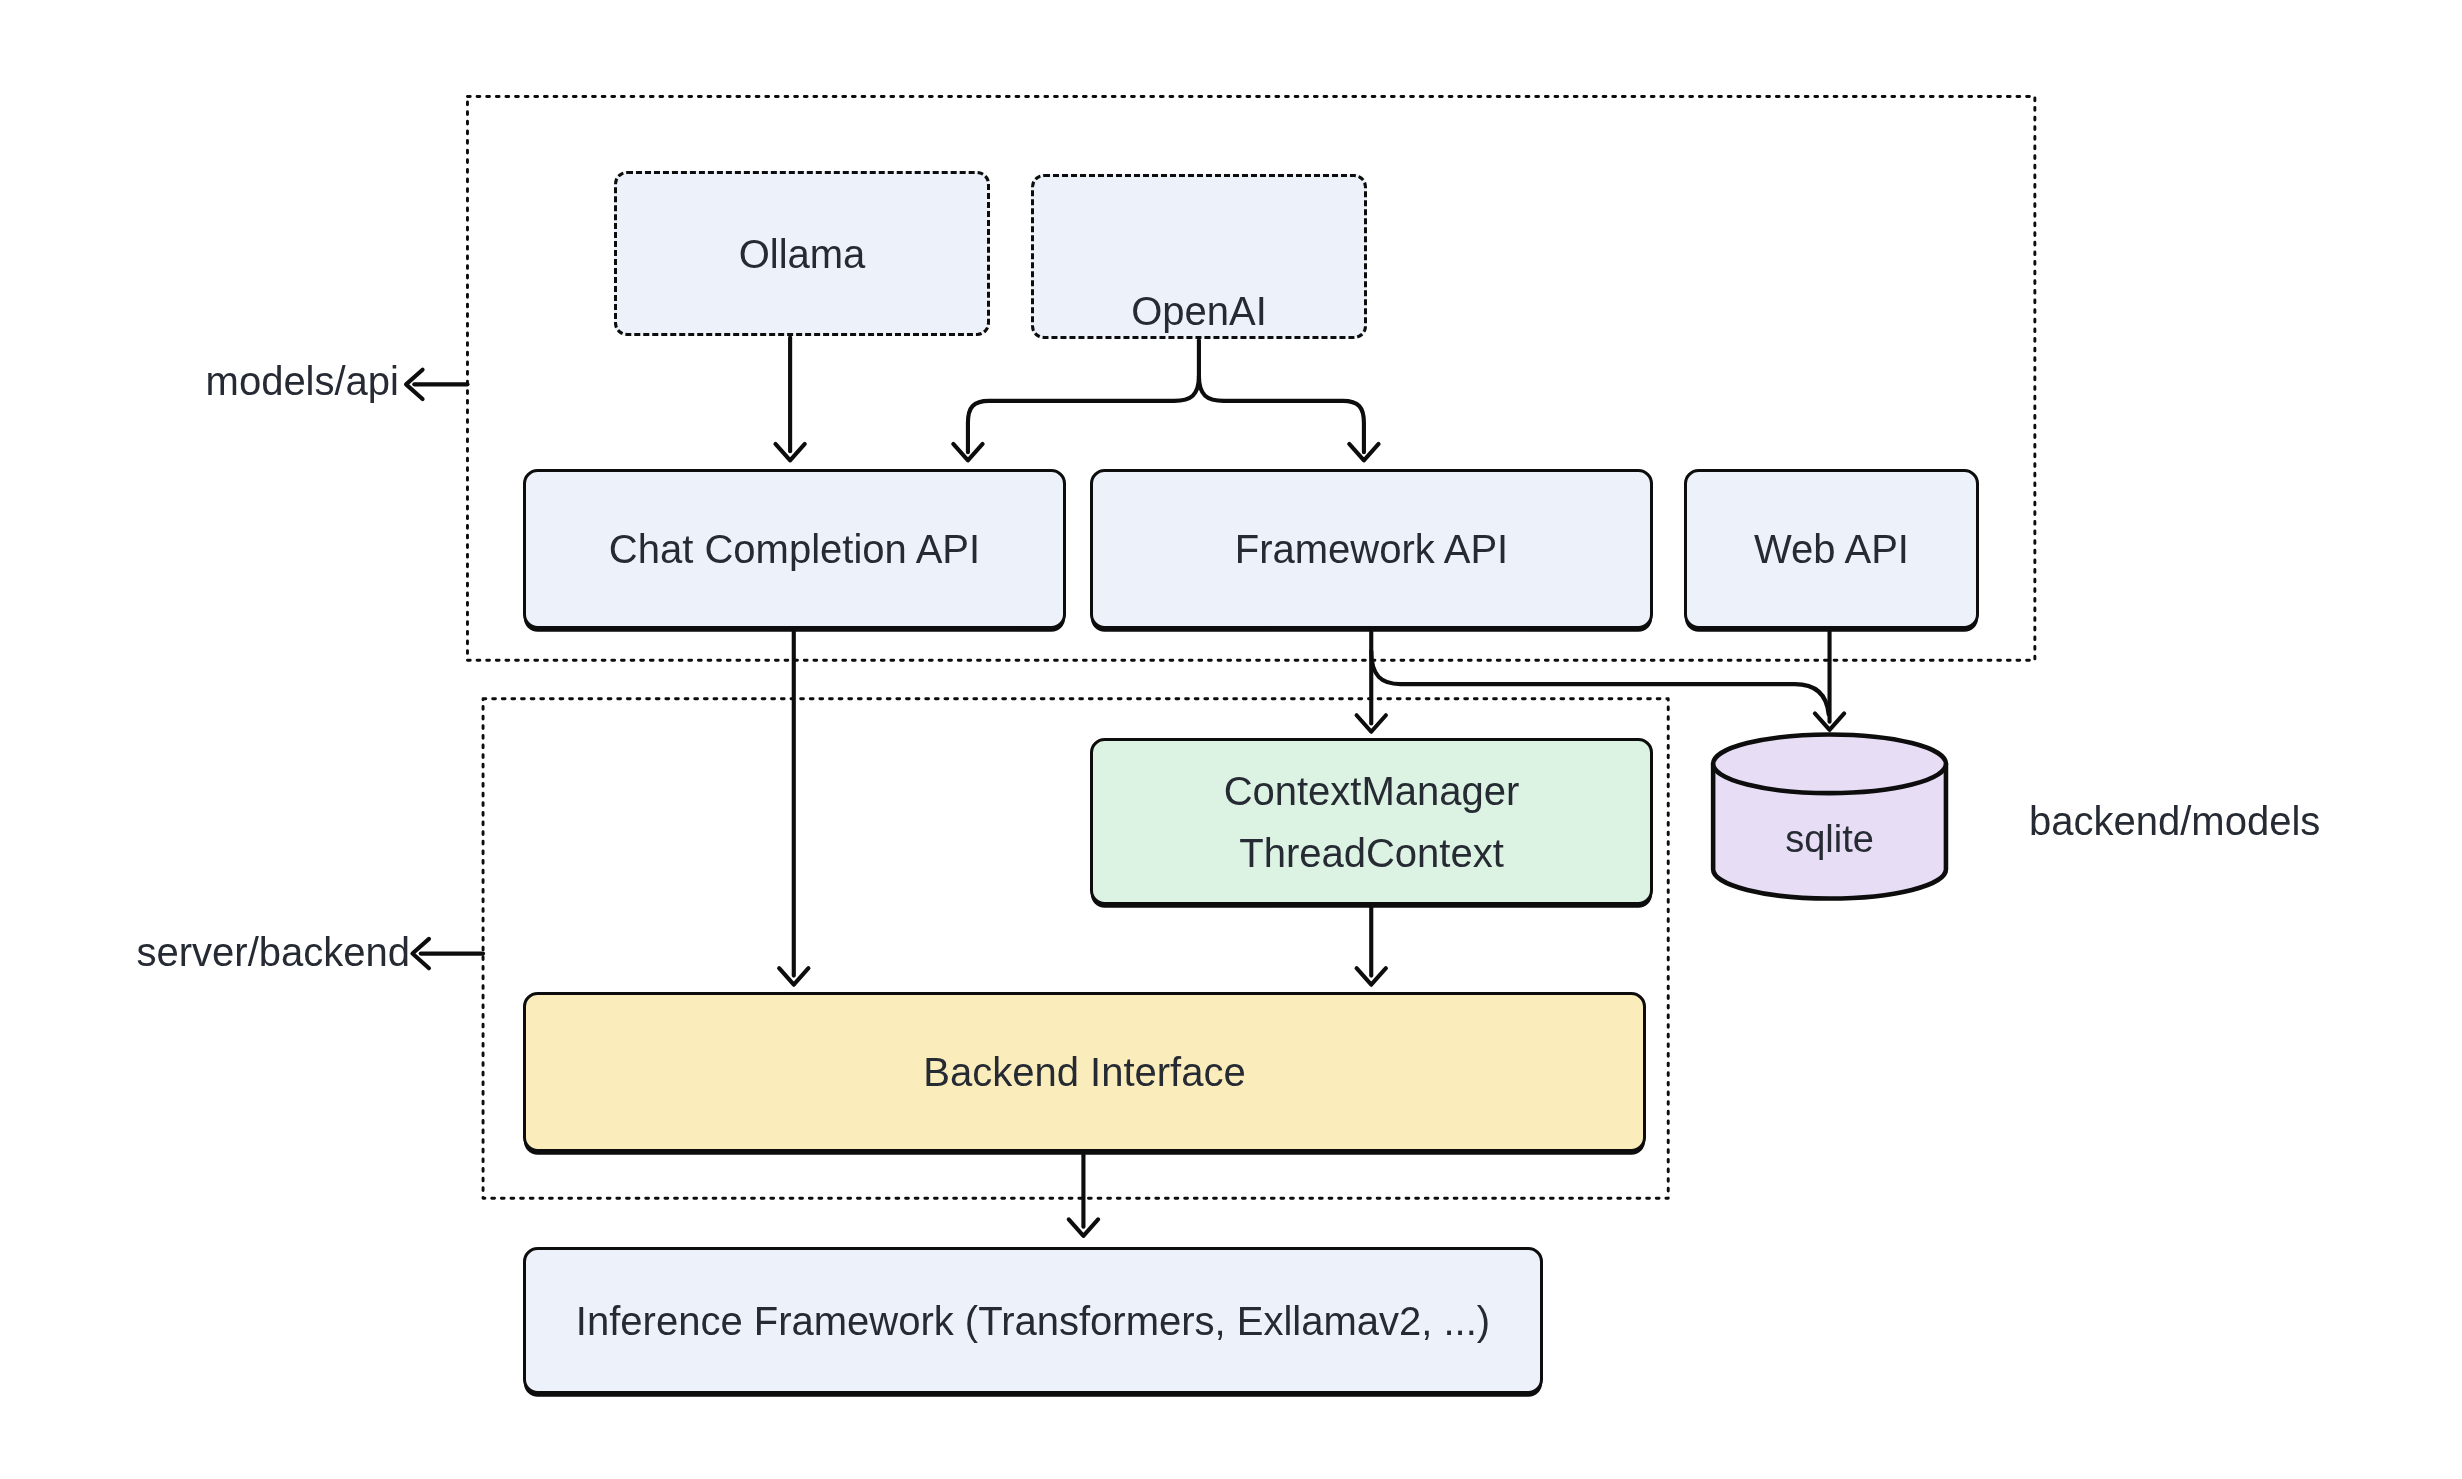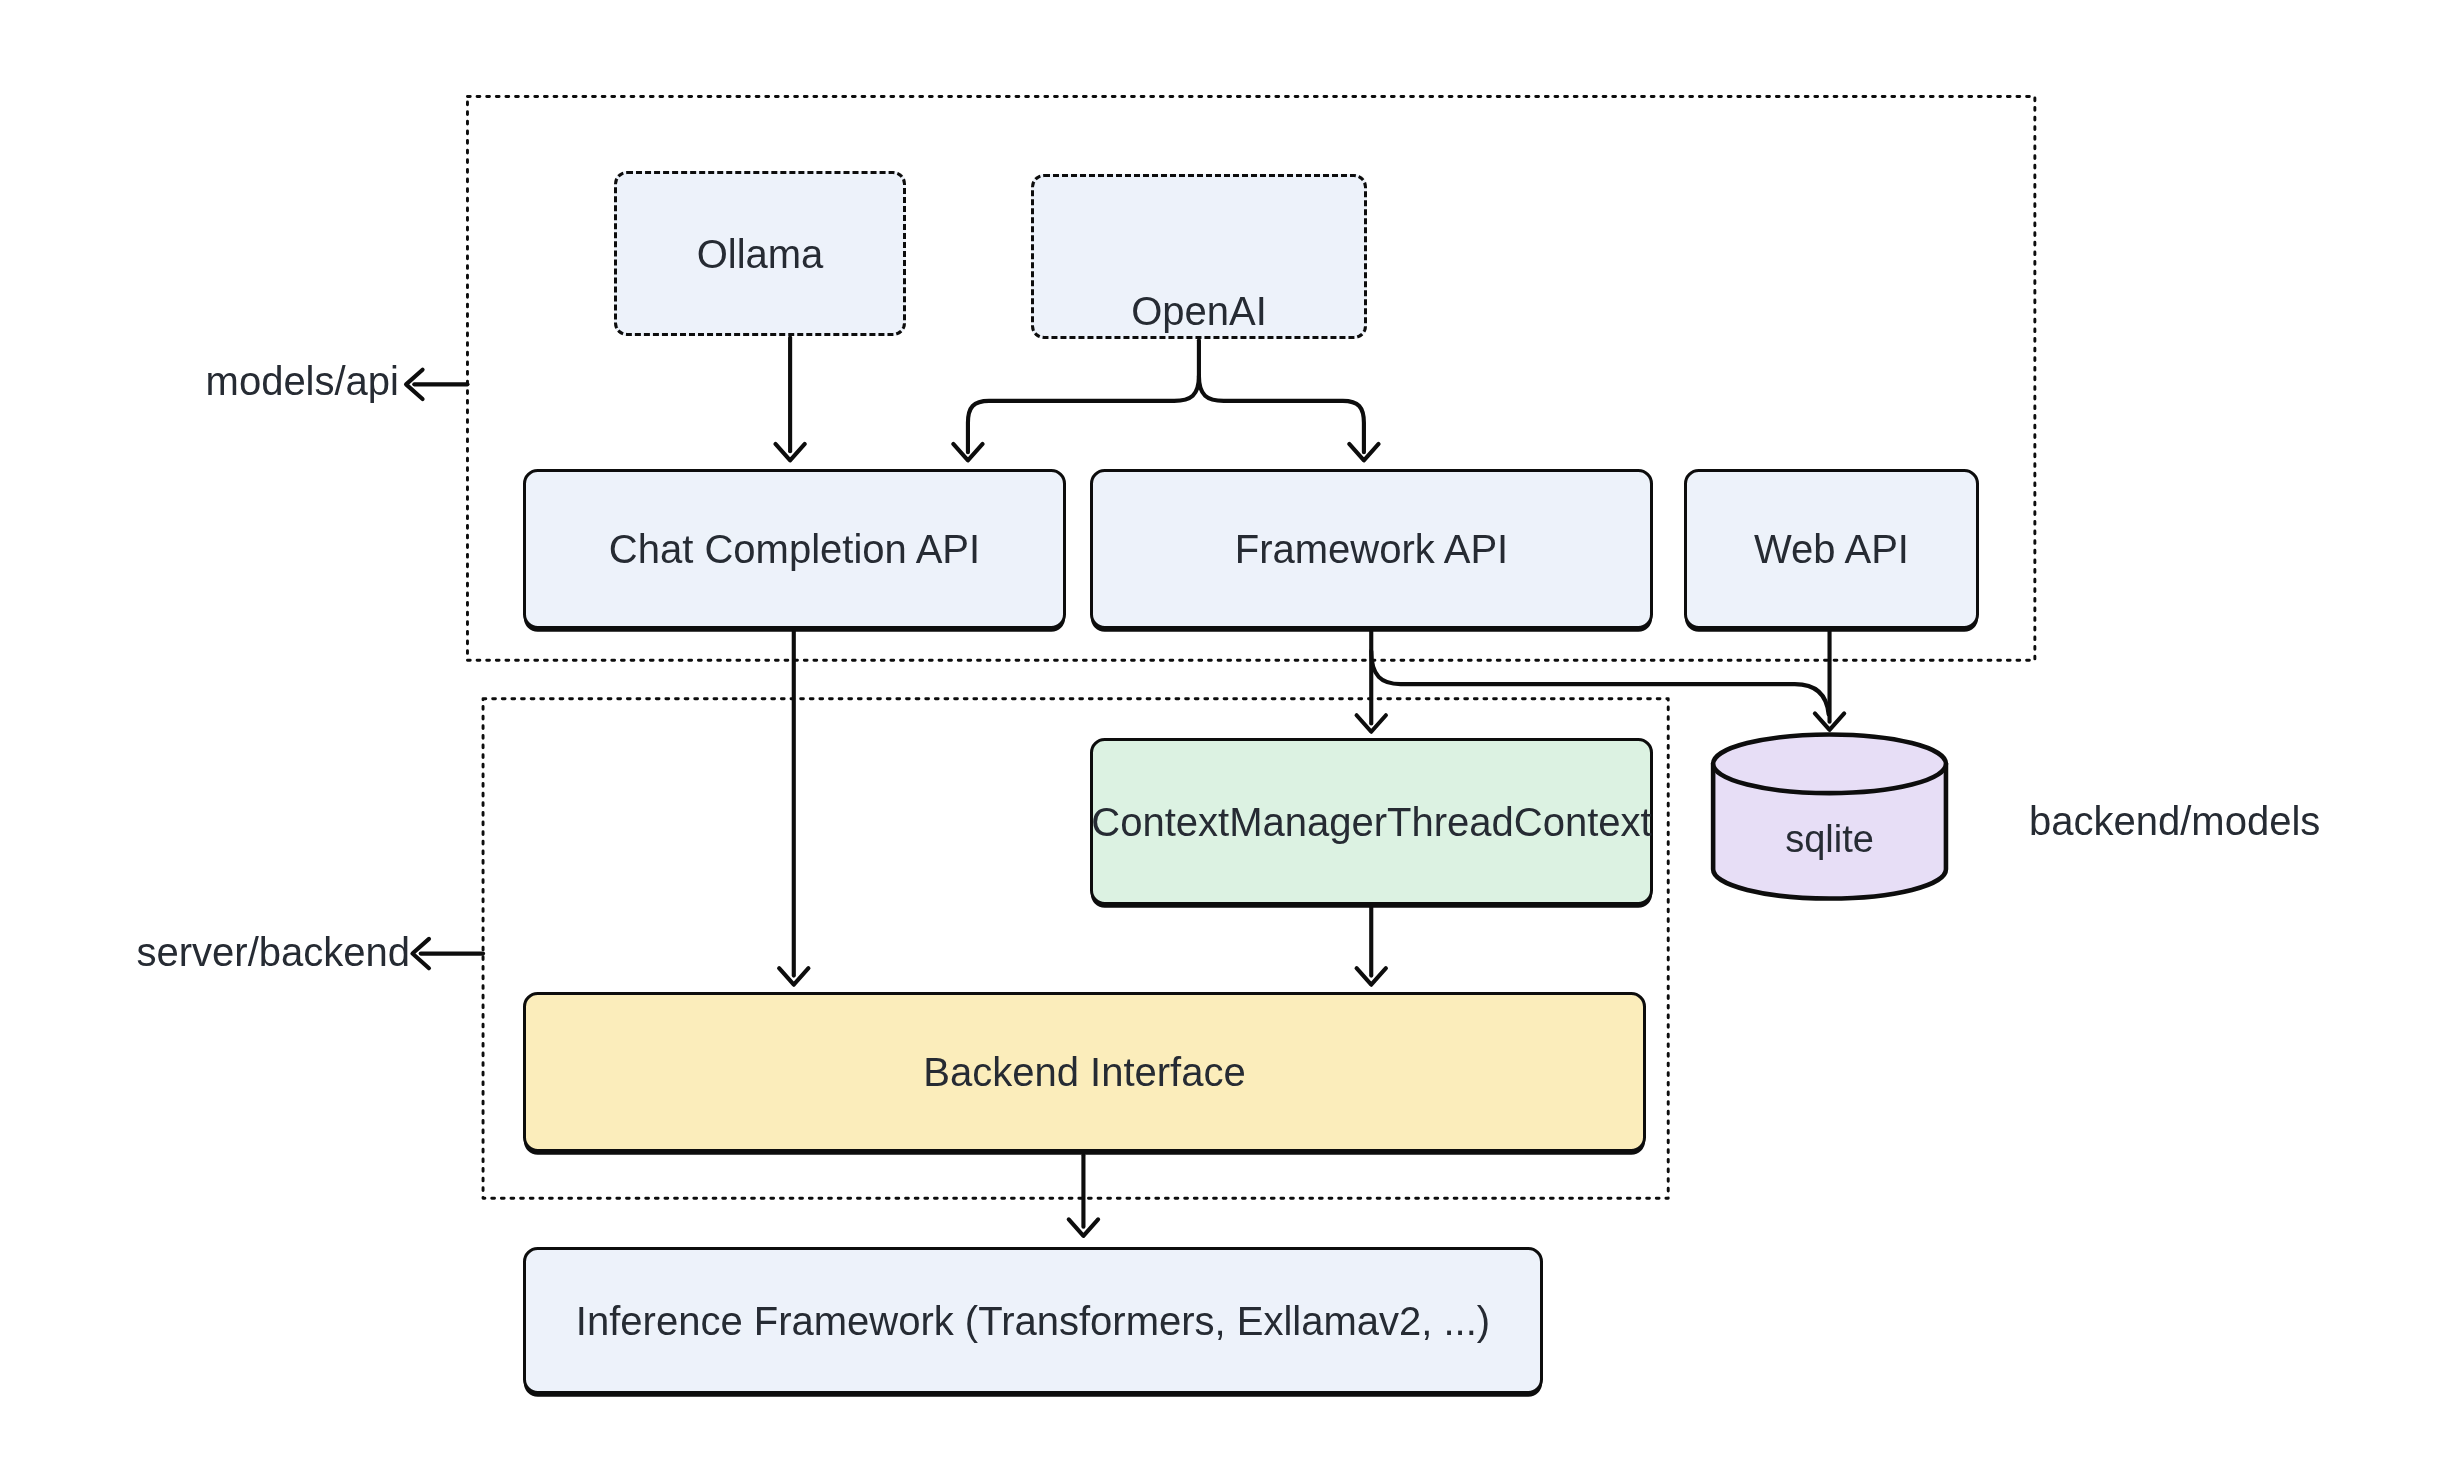--- a/index.html
+++ b/index.html
@@ -33,21 +33,21 @@
     color:var(--text);
     text-align:center;
     line-height:1.25;
   }
   .node.dashed{
     border-style:dashed;
     border-width:3.7px;
     box-shadow:none;
     border-radius:13px;
   }
-  .node.green{background:var(--node-green);flex-direction:row;line-height:1.55;}
+  .node.green{background:var(--node-green);flex-direction:column;line-height:1.55;}
   .node.yellow{background:var(--node-yellow);}
   .side-label{
     position:absolute;
     font-size:40px;
     color:var(--text);
     white-space:nowrap;
   }
   .side-label.right{text-align:right;}
   .cyl-label{
     position:absolute;
@@ -97,21 +97,21 @@
       <polyline points="1480,1056 1496,1074 1512,1056" stroke-width="4.5"></polyline>
 
       <path d="M1182,1260 V1338" stroke-width="4.5"></path>
       <polyline points="1166,1330 1182,1348 1198,1330" stroke-width="4.5"></polyline>
 
       <path d="M1869,833 L1869,948 A127,32 0 0 0 2123,948 L2123,833" stroke-width="5" fill="var(--node-purple)"></path>
       <ellipse cx="1996" cy="833" rx="127" ry="32" stroke-width="5" fill="var(--node-purple)"></ellipse>
     </g>
   </svg>
 
-  <div class="node dashed" style="left:614px;top:171px;width:292px;height:165px;">
+  <div class="node dashed" style="left:614px;top:171px;width:376px;height:165px;">
     <span>Ollama</span>
   </div>
 
   <div class="node dashed" style="left:1031px;top:174px;width:336px;height:165px;align-items:flex-end;">
     <span>OpenAI</span>
   </div>
 
   <div class="node" style="left:523px;top:469px;width:543px;height:160px;">
     <span>Chat Completion API</span>
   </div>

